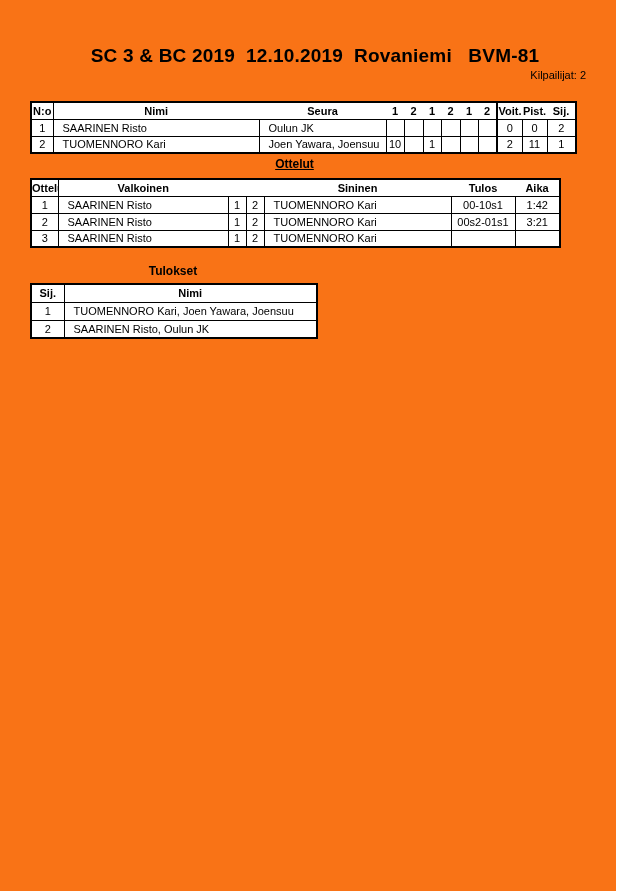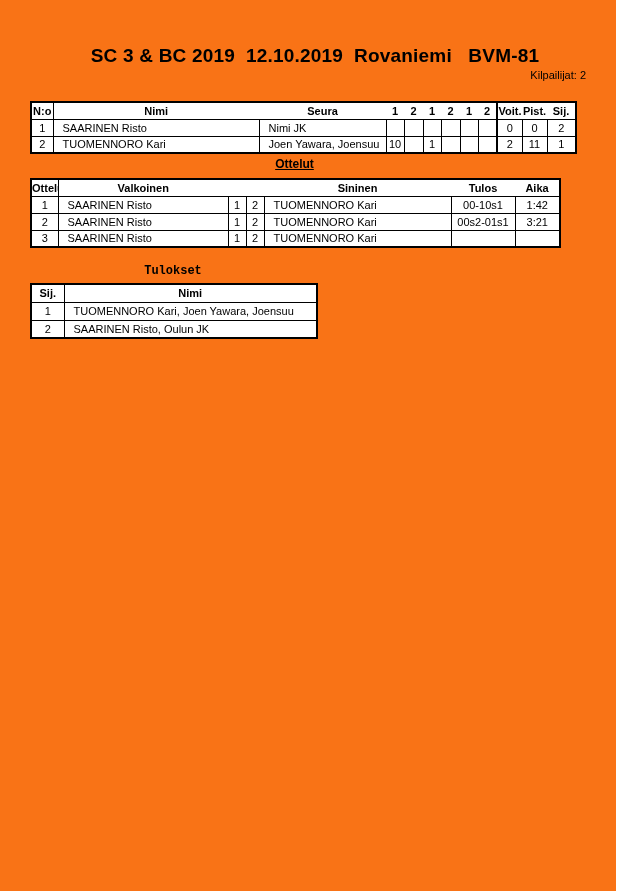--- a/index.html
+++ b/index.html
@@ -22,21 +22,21 @@
   }
   .comp-count {
     position: absolute; top: 69px; right: 30px;
     font-size: 11px; font-weight: normal;
   }
 
   .section-title {
     position: absolute; font-size: 12px; font-weight: bold; text-align: center;
   }
   .ottelut-title  { top: 157px; left: 30px; width: 529px; text-decoration: underline; }
-  .tulokset-title { top: 264px; left: 30px; width: 286px; font-family: Liberation Mono, monospace; }
+  .tulokset-title { top: 264px; left: 30px; width: 286px; }
 
   table {
     position: absolute; left: 30px;
     border-collapse: collapse; table-layout: fixed;
     border: 2px solid #000; background: #fff;
   }
   .t-kilpailijat { top: 101px;  width: 545px; }
   .t-ottelut     { top: 178px; width: 529px; }
   .t-tulokset    { top: 283px; width: 286px; }
 
@@ -85,21 +85,21 @@
       <th>2</th>
       <th>1</th>
       <th>2</th>
       <th class="thick-l">Voit.</th>
       <th>Pist.</th>
       <th>Sij.</th>
     </tr>
     <tr>
       <td>1</td>
       <td class="name">SAARINEN Risto</td>
-      <td class="name">Nimi JK</td>
+      <td class="name">Oulun JK</td>
       <td></td>
       <td></td>
       <td></td>
       <td></td>
       <td></td>
       <td></td>
       <td class="thick-l">0</td>
       <td>0</td>
       <td>2</td>
     </tr>

